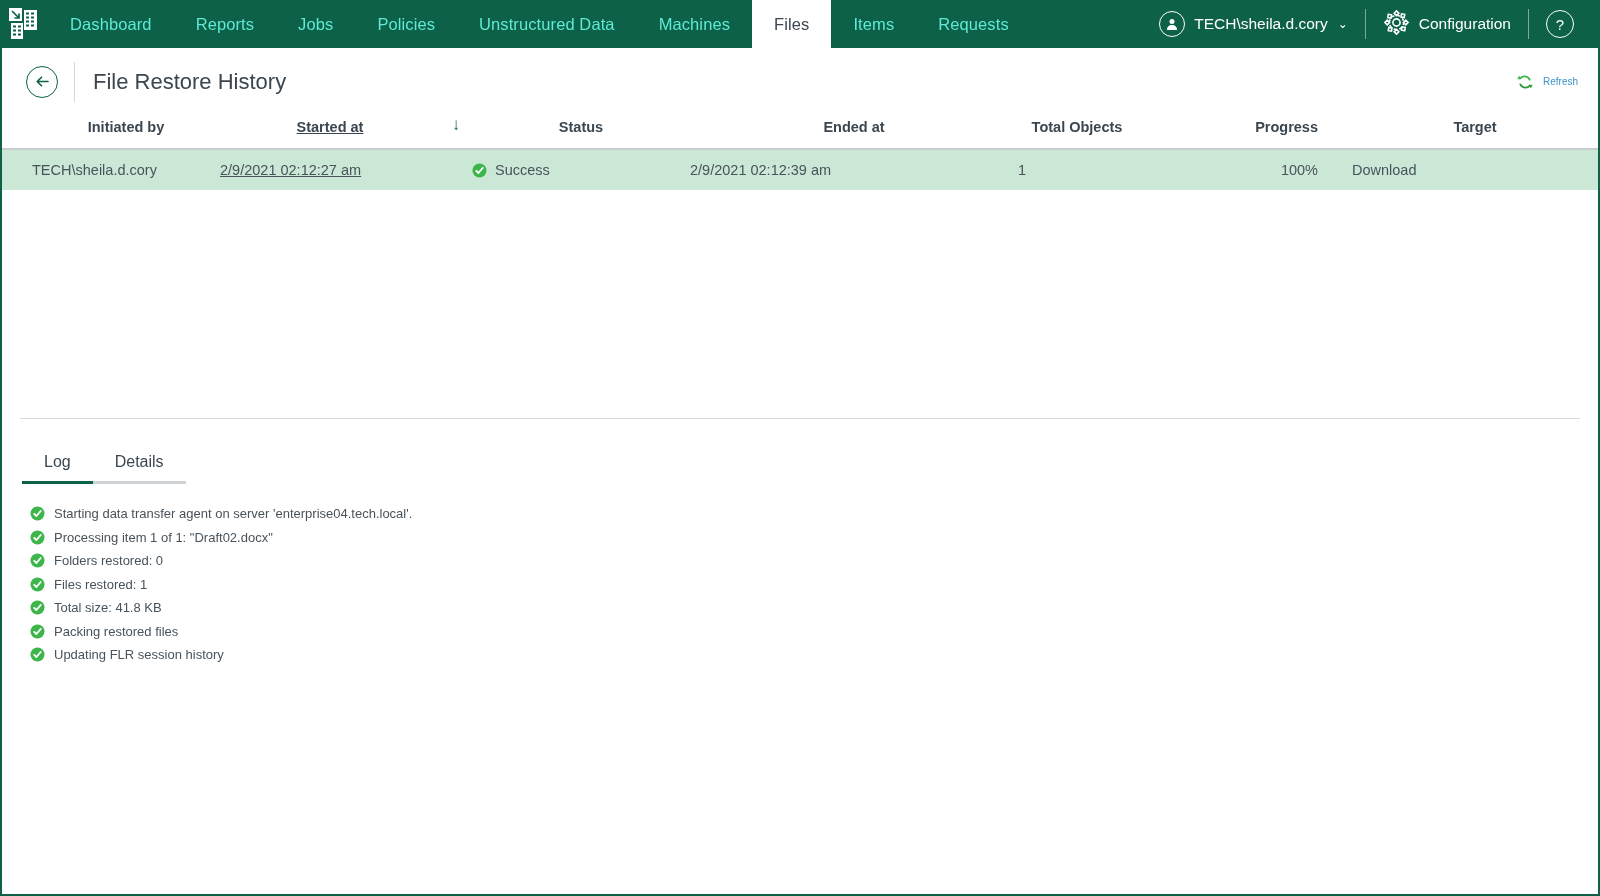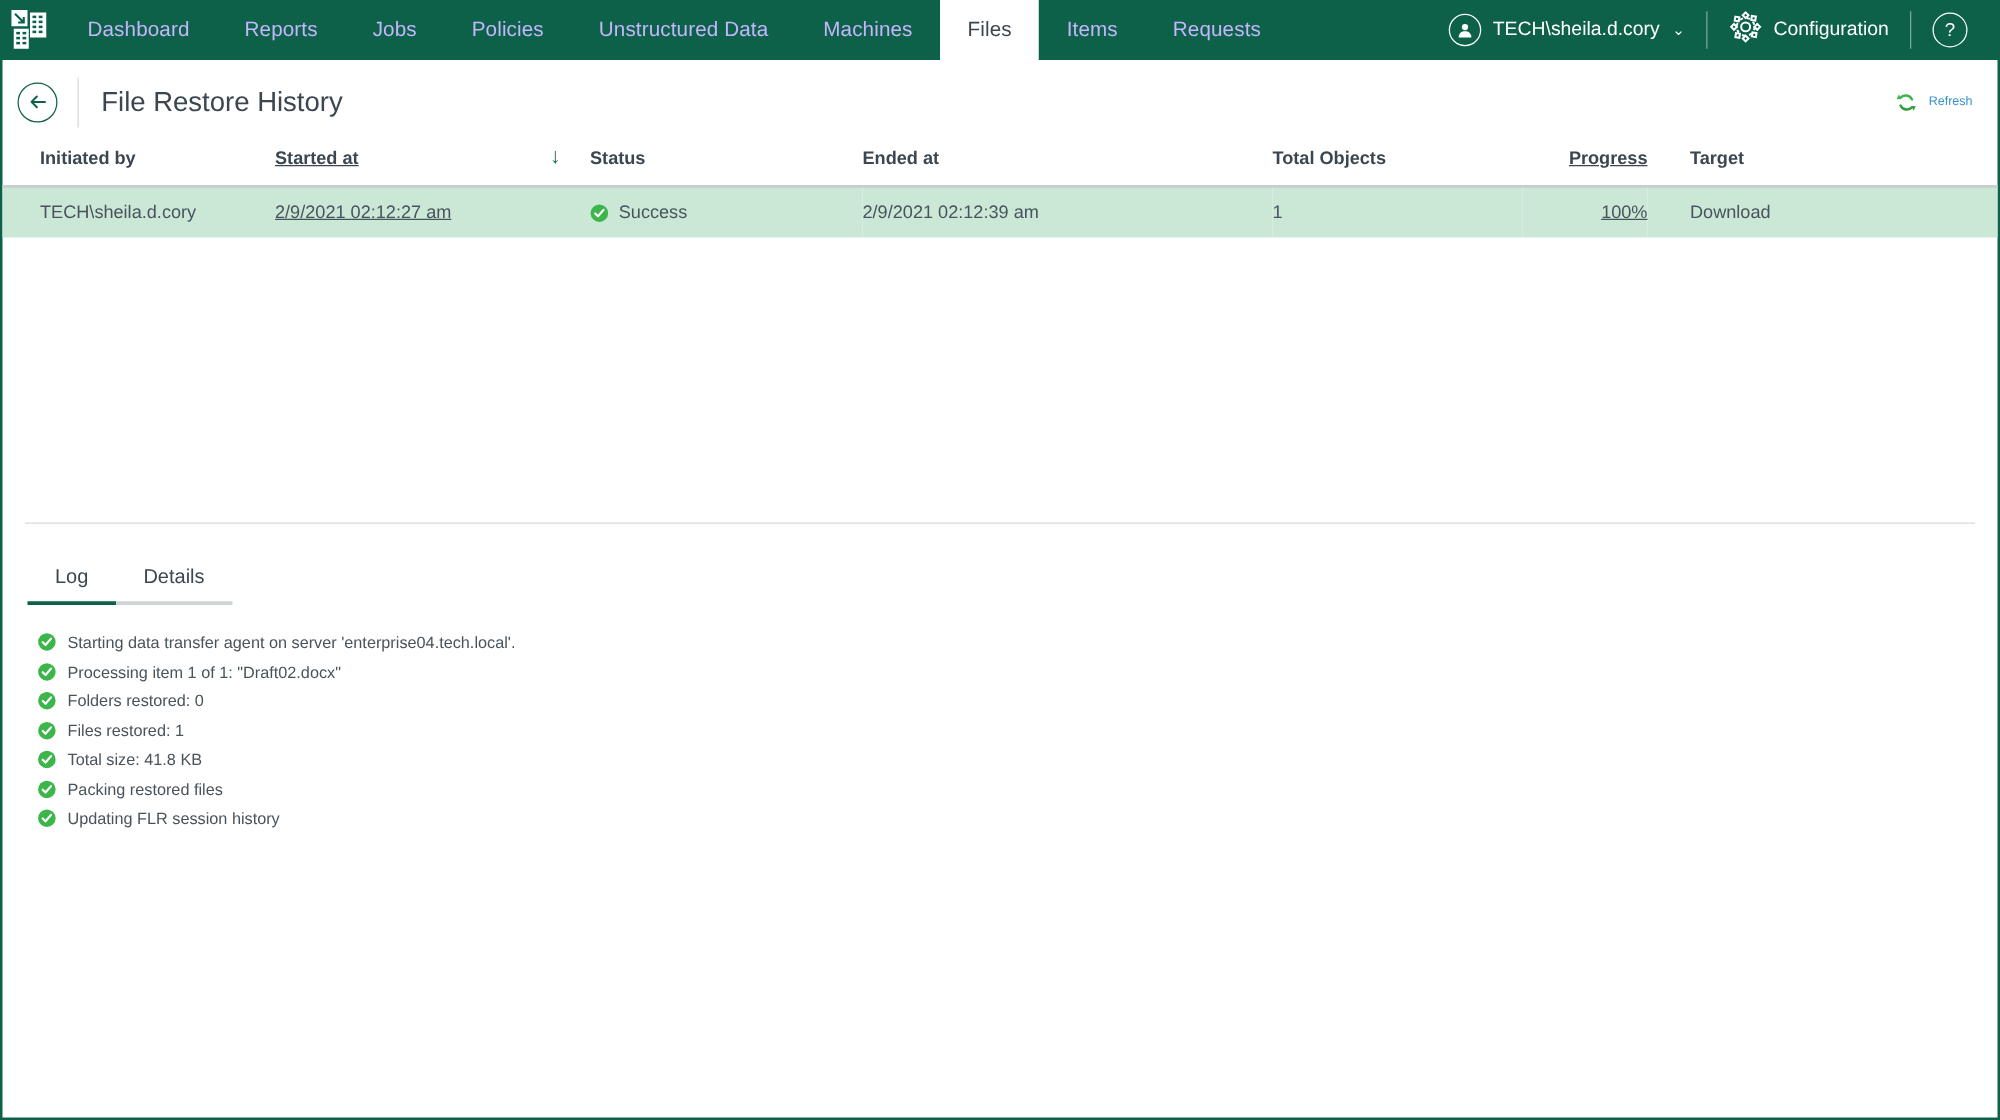--- a/index.html
+++ b/index.html
@@ -33,21 +33,21 @@
 
   #nav-tabs {
     display: flex;
     align-items: stretch;
   }
   .nav-tab {
     display: flex;
     align-items: center;
     padding: 0 22px;
     font-size: 16.5px;
-    color: #c4b5fd;
+    color: #5eead4;
     white-space: nowrap;
     cursor: pointer;
     letter-spacing: .1px;
   }
   .nav-tab.active {
     background: #ffffff;
     color: #3b4650;
   }
 
   #nav-right {
@@ -93,21 +93,21 @@
     background: #ffffff;
     display: flex;
     flex-direction: column;
   }
 
   
   #page-header {
     height: 67px;
     display: flex;
     align-items: center;
-    padding-left: 12px;
+    padding-left: 24px;
     padding-right: 20px;
     flex: 0 0 67px;
   }
   #back-button {
     width: 32px; height: 32px;
     border: 1.7px solid #0d6149;
     border-radius: 50%;
     display: flex; align-items: center; justify-content: center;
     cursor: pointer;
     flex: 0 0 32px;
@@ -138,41 +138,41 @@
   
   #history-table {
     width: 100%;
     border-collapse: collapse;
     table-layout: fixed;
   }
   #history-table th {
     font-size: 14.5px;
     color: #3b4650;
     font-weight: bold;
-    text-align: left;
+    text-align: center;
     padding: 0 0 13px 0;
     vertical-align: bottom;
     border-bottom: 2px solid #c9cccf;
   }
   #history-table td {
     font-size: 14.5px;
     color: #48535c;
     padding: 12px 0;
     vertical-align: middle;
   }
   #history-table tbody tr.selected td { background: #cbe8d7; }
 
   .col-initiated { width: 218px; padding-left: 30px !important; }
   .col-started   { width: 220px; text-decoration: underline; }
   .col-sort      { width: 32px;  }
   .col-status    { width: 218px; }
   .col-ended     { width: 328px; }
   .col-objects   { width: 118px; text-align: left; }
   .col-gap       { width: 82px;  }
-  .col-progress  { width: 100px; text-align: right !important; text-decoration: underline; }
+  .col-progress  { width: 100px; text-align: right !important; }
   .col-gap2      { width: 34px;  }
   .col-target    { width: auto;  }
 
   th.col-initiated { padding-left: 30px; }
 
   .status-cell { display: flex; align-items: center; gap: 8px; }
 
   .check-icon { flex: 0 0 15px; display: block; }
 
   

